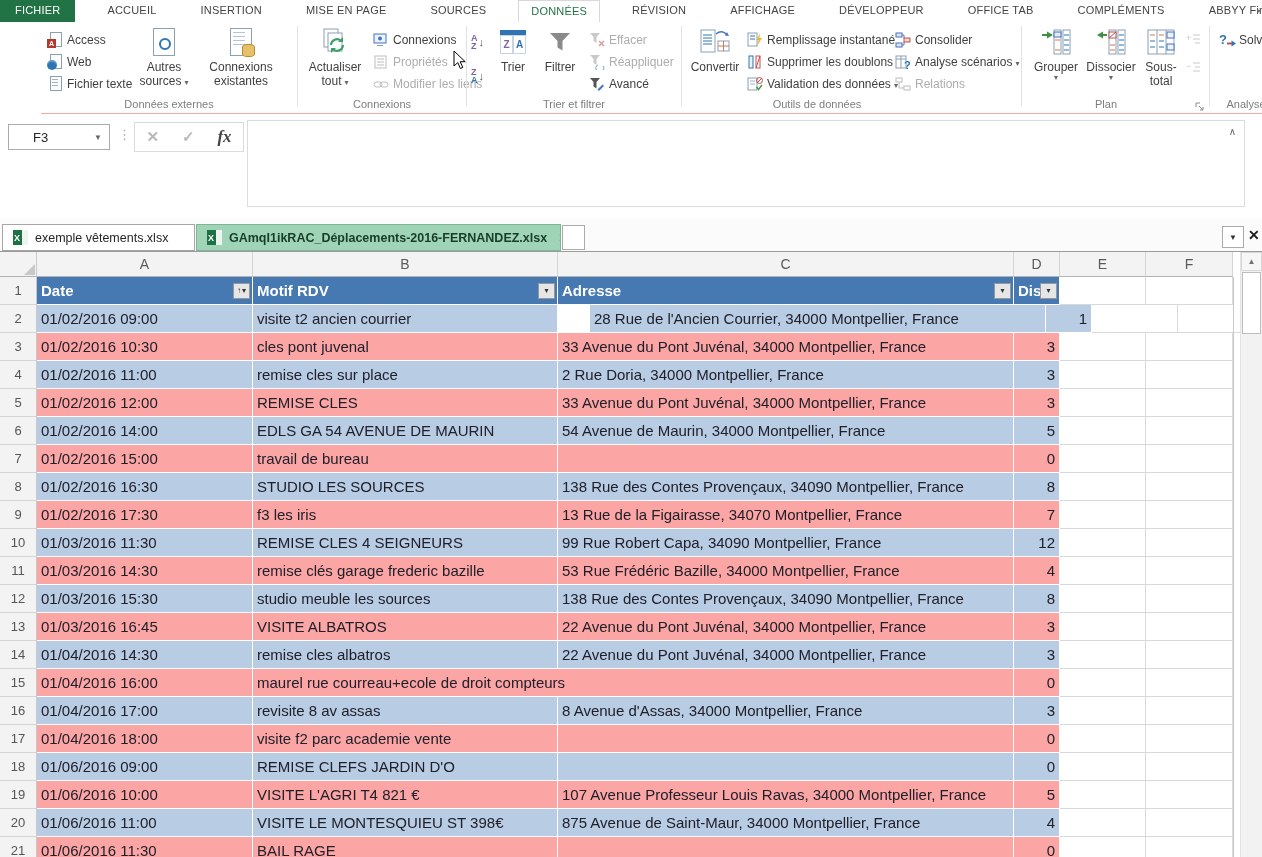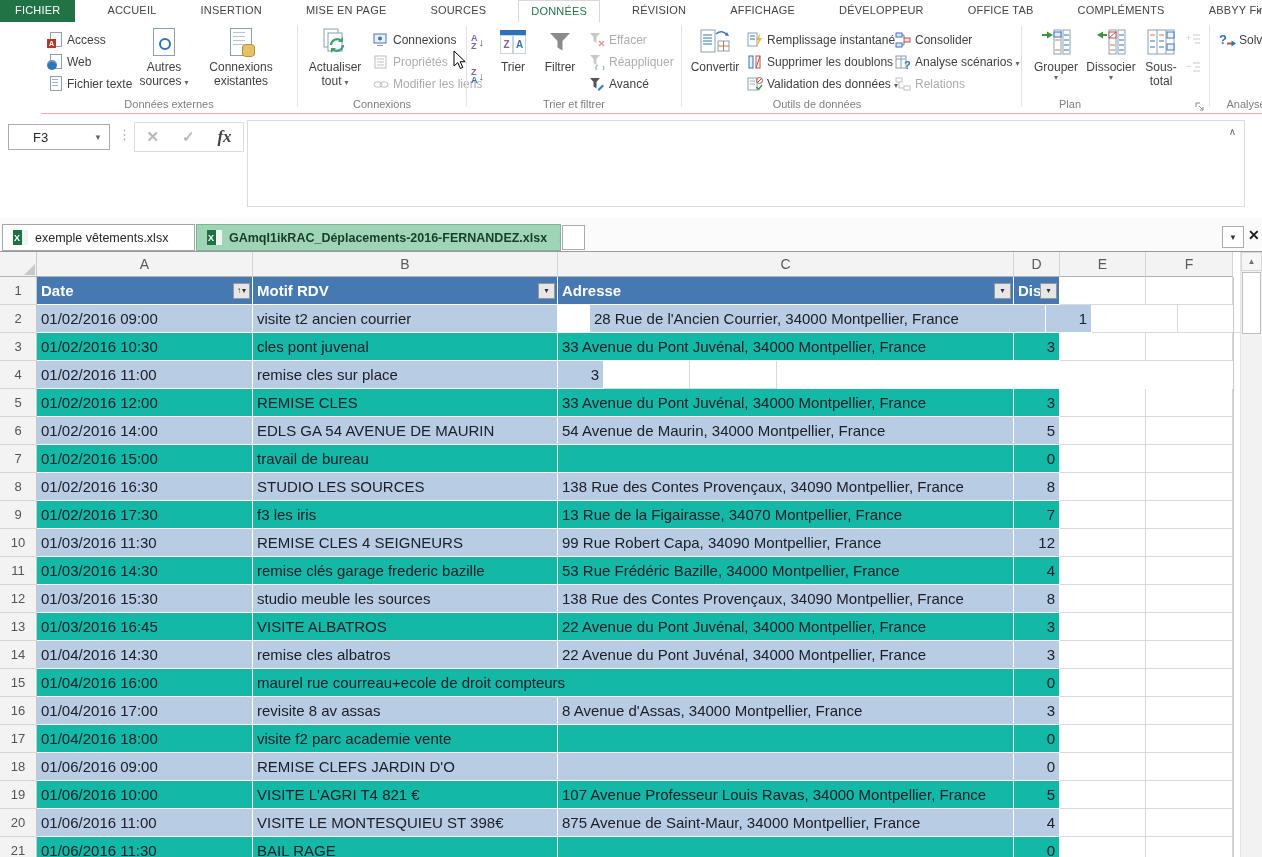--- a/index.html
+++ b/index.html
@@ -84,21 +84,21 @@
            display:flex;align-items:center;justify-content:center;font-size:14px;color:#5a5a5a;box-sizing:border-box;flex:none;}
   .gridrow{display:flex;height:28px;}
   .rownum{width:37px;background:#f3f3f3;border-right:1px solid #c9c9c9;border-bottom:1px solid #d5d5d5;
           display:flex;align-items:center;justify-content:center;font-size:13px;color:#555;box-sizing:border-box;flex:none;}
   .cell{height:28px;box-sizing:border-box;font-size:15px;display:flex;align-items:center;padding:0 4px;
         overflow:hidden;white-space:nowrap;flex:none;color:#20202a;}
   .cell.abcd{border-right:1px solid #fff;border-bottom:1px solid #fff;}
   .cell.ef{border-right:1px solid #d9d9d9;border-bottom:1px solid #d9d9d9;background:#fff;}
   .cell.num{justify-content:flex-end;}
   .cell.spill{overflow:visible;position:relative;z-index:2;border-right:none;}
-  .band-d{background:#b8cce4;} .band-l{background:#14b8a6;}
+  .band-d{background:#b8cce4;} .band-l{background:#fca5a5;}
   .hdrcell{background:#4678b2;color:#fff;font-weight:bold;position:relative;}
   .filterbtn{position:absolute;right:2px;top:50%;transform:translateY(-50%);width:17px;height:16px;background:#e6e6e6;
              border:1px solid #979797;display:flex;align-items:center;justify-content:center;gap:1px;
              font-size:8px;color:#333;box-sizing:border-box;font-weight:normal;}
   .pbline{position:absolute;left:1233px;top:25px;bottom:0;width:1px;background:#c9c9c9;}
   .vscroll{position:absolute;left:1240px;top:0;width:22px;height:605px;background:#f2f2f2;border-left:1px solid #e3e3e3;box-sizing:border-box;}
   .vs-up{height:19px;background:#f6f6f6;border:1px solid #d7d7d7;display:flex;align-items:center;justify-content:center;
          font-size:8px;color:#707070;box-sizing:border-box;}
   .vs-thumb{margin:1px;height:62px;background:#fff;border:1px solid #bdbdbd;box-sizing:border-box;}
 
@@ -447,21 +447,21 @@
       <span class="ic16">
         <svg width="16" height="16">
             <text x="1" y="9" font-size="9" fill="#c9c9c9">−</text>
             <g stroke="#c9c9c9">
               <line x1="8" y1="3" x2="15" y2="3"></line>
               <line x1="10" y1="7" x2="15" y2="7"></line>
               <line x1="8" y1="11" x2="15" y2="11"></line>
             </g>
           </svg></span>
     </div>
-    <div class="grplabel" style="left:945px;width:168px">Plan</div>
+    <div class="grplabel" style="left:981px;width:168px">Plan</div>
     <div class="launcher" style="left:1154px;top:76px">
       <svg width="10" height="10">
           <path d="M1 1h4M1 1v4" stroke="#8a8a8a" fill="none"></path>
           <path d="M4 4l4 4M8 8v-3M8 8H5" stroke="#8a8a8a" fill="none"></path>
         </svg>
     </div>
     <div class="gsep" style="left:1168px"></div>
 
     <div class="btn-sm" style="left:1178px;top:8px">
       <span class="ic16">
@@ -550,20 +550,21 @@
           <div class="cell abcd band-l" style="width: 305px;">cles pont juvenal</div>
           <div class="cell abcd band-l" style="width: 456px;">33 Avenue du Pont Juvénal, 34000 Montpellier, France</div>
           <div class="cell abcd num band-l" style="width: 46px;">3</div>
           <div class="cell ef" style="width: 86px;"></div>
           <div class="cell ef" style="width: 87px;"></div>
         </div>
         <div class="gridrow">
           <div class="rownum">4</div>
           <div class="cell abcd band-d" style="width: 216px;">01/02/2016 11:00</div>
           <div class="cell abcd band-d" style="width: 305px;">remise cles sur place</div>
+          <div class="cell abcd band-d" style="width: 456px;">2 Rue Doria, 34000 Montpellier, France</div>
           <div class="cell abcd num band-d" style="width: 46px;">3</div>
           <div class="cell ef" style="width: 86px;"></div>
           <div class="cell ef" style="width: 87px;"></div>
         </div>
         <div class="gridrow">
           <div class="rownum">5</div>
           <div class="cell abcd band-l" style="width: 216px;">01/02/2016 12:00</div>
           <div class="cell abcd band-l" style="width: 305px;">REMISE CLES</div>
           <div class="cell abcd band-l" style="width: 456px;">33 Avenue du Pont Juvénal, 34000 Montpellier, France</div>
           <div class="cell abcd num band-l" style="width: 46px;">3</div>

